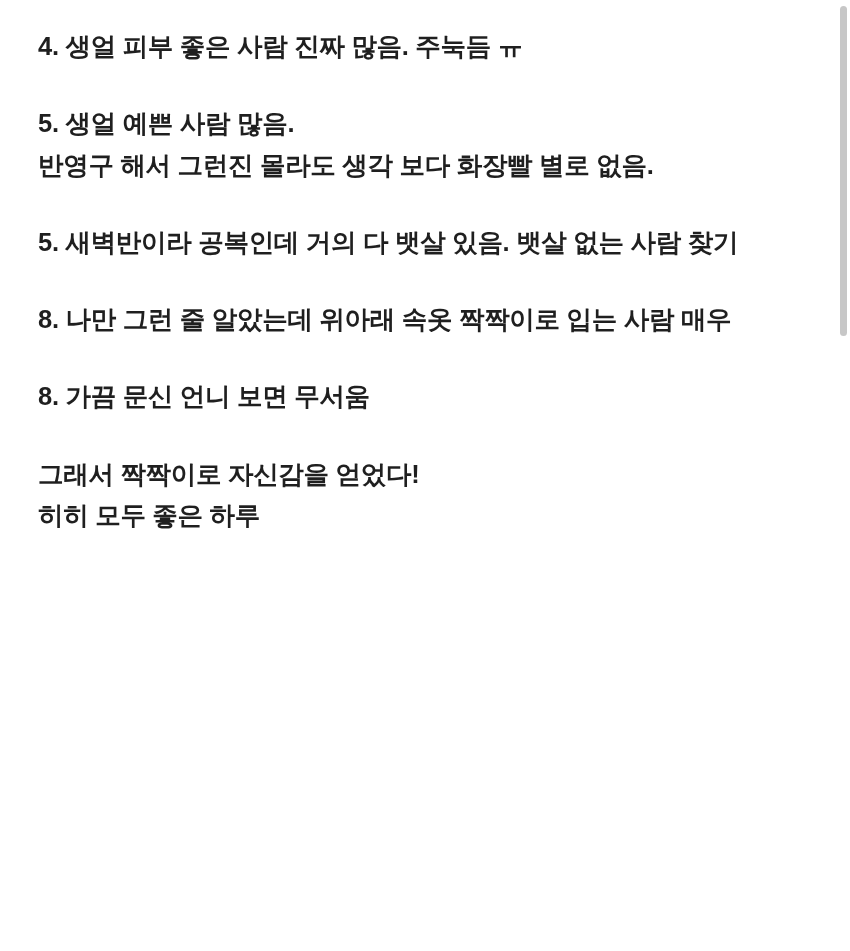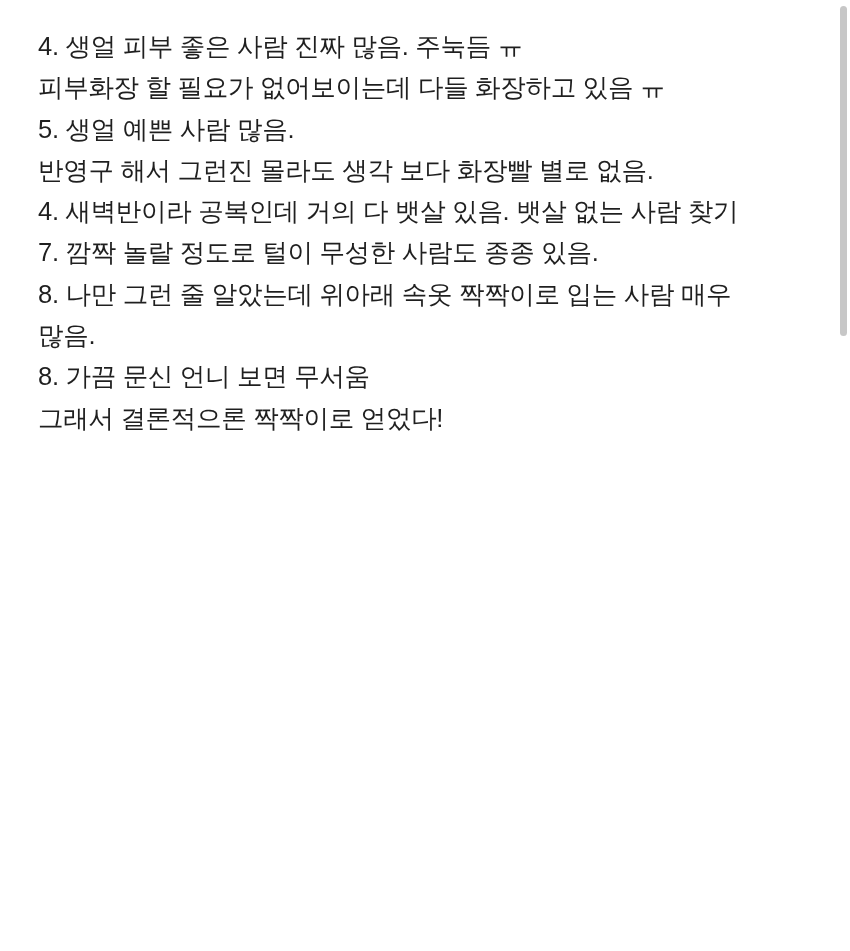--- a/index.html
+++ b/index.html
@@ -26,22 +26,24 @@
     box-sizing: border-box;
     width: 836px;
   }
   .para {
     font-size: 25.5px;
     line-height: 1.62;
     letter-spacing: -0.3px;
     color: #1f1f1f;
     margin: 0;
     word-break: keep-all;
+    font-weight: bold;
   }
   .para + .para {
+    margin-top: 36px;
   }
   .para .line {
     display: block;
   }
   .scrollbar-track {
     position: absolute;
     top: 0;
     right: 0;
     width: 14px;
     height: 951px;
@@ -59,47 +61,43 @@
 </style>
 </head>
 <body>
 
 <div class="page">
 
   <div class="content">
 
     <p class="para">
       <span class="line">4. 생얼 피부 좋은 사람 진짜 많음. 주눅듬 ㅠ</span>
-      <span class="line">피부화장 할 필요가 없어보이는데 다들 화장하고 있음 ㅠ</span>
     </p>
 
     <p class="para">
       <span class="line">5. 생얼 예쁜 사람 많음.</span>
       <span class="line">반영구 해서 그런진 몰라도 생각 보다 화장빨 별로 없음.</span>
     </p>
 
     <p class="para">
-      <span class="line">4. 새벽반이라 공복인데 거의 다 뱃살 있음. 뱃살 없는 사람 찾기</span>
+      <span class="line">5. 새벽반이라 공복인데 거의 다 뱃살 있음. 뱃살 없는 사람 찾기</span>
     </p>
 
-    <p class="para">
-      <span class="line">7. 깜짝 놀랄 정도로 털이 무성한 사람도 종종 있음.</span>
-    </p>
 
     <p class="para">
       <span class="line">8. 나만 그런 줄 알았는데 위아래 속옷 짝짝이로 입는 사람 매우</span>
-      <span class="line">많음.</span>
     </p>
 
     <p class="para">
       <span class="line">8. 가끔 문신 언니 보면 무서움</span>
     </p>
 
     <p class="para">
-      <span class="line">그래서 결론적으론 짝짝이로 얻었다!</span>
+      <span class="line">그래서 짝짝이로 자신감을 얻었다!</span>
+      <span class="line">히히 모두 좋은 하루</span>
     </p>
 
   </div>
 
   <div class="scrollbar-track">
     <div class="scrollbar-thumb"></div>
   </div>
 
 </div>
 

